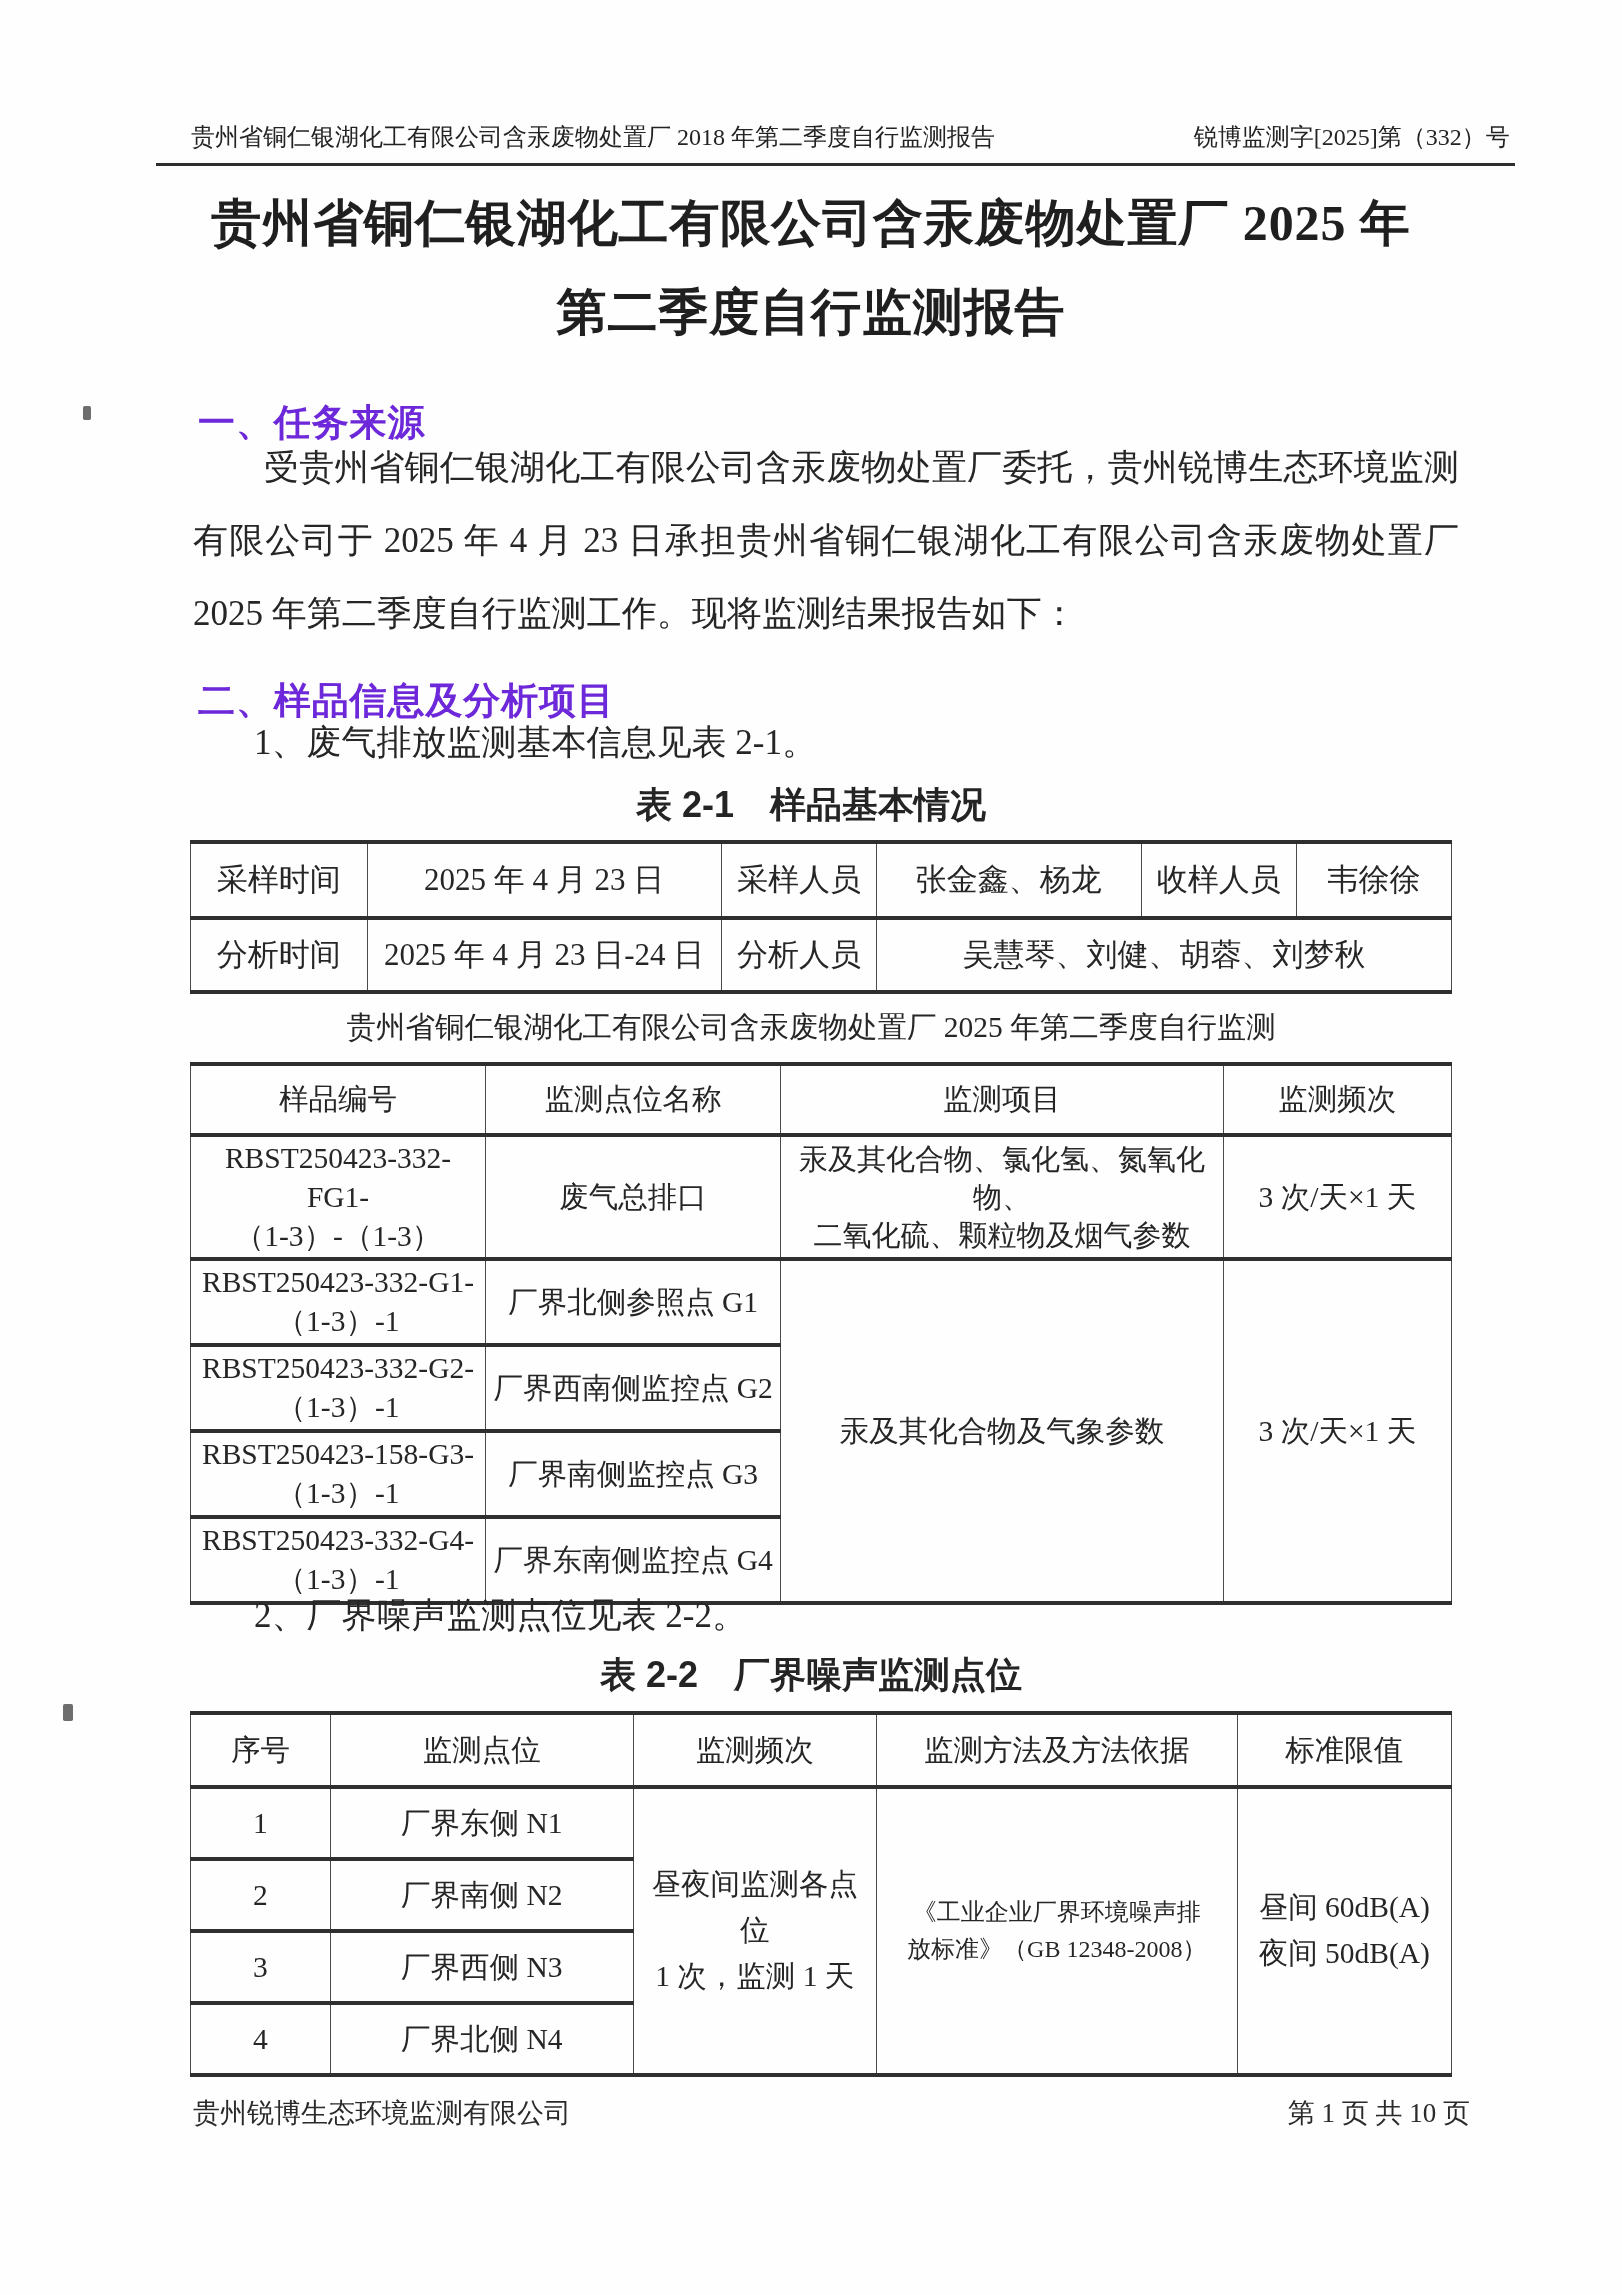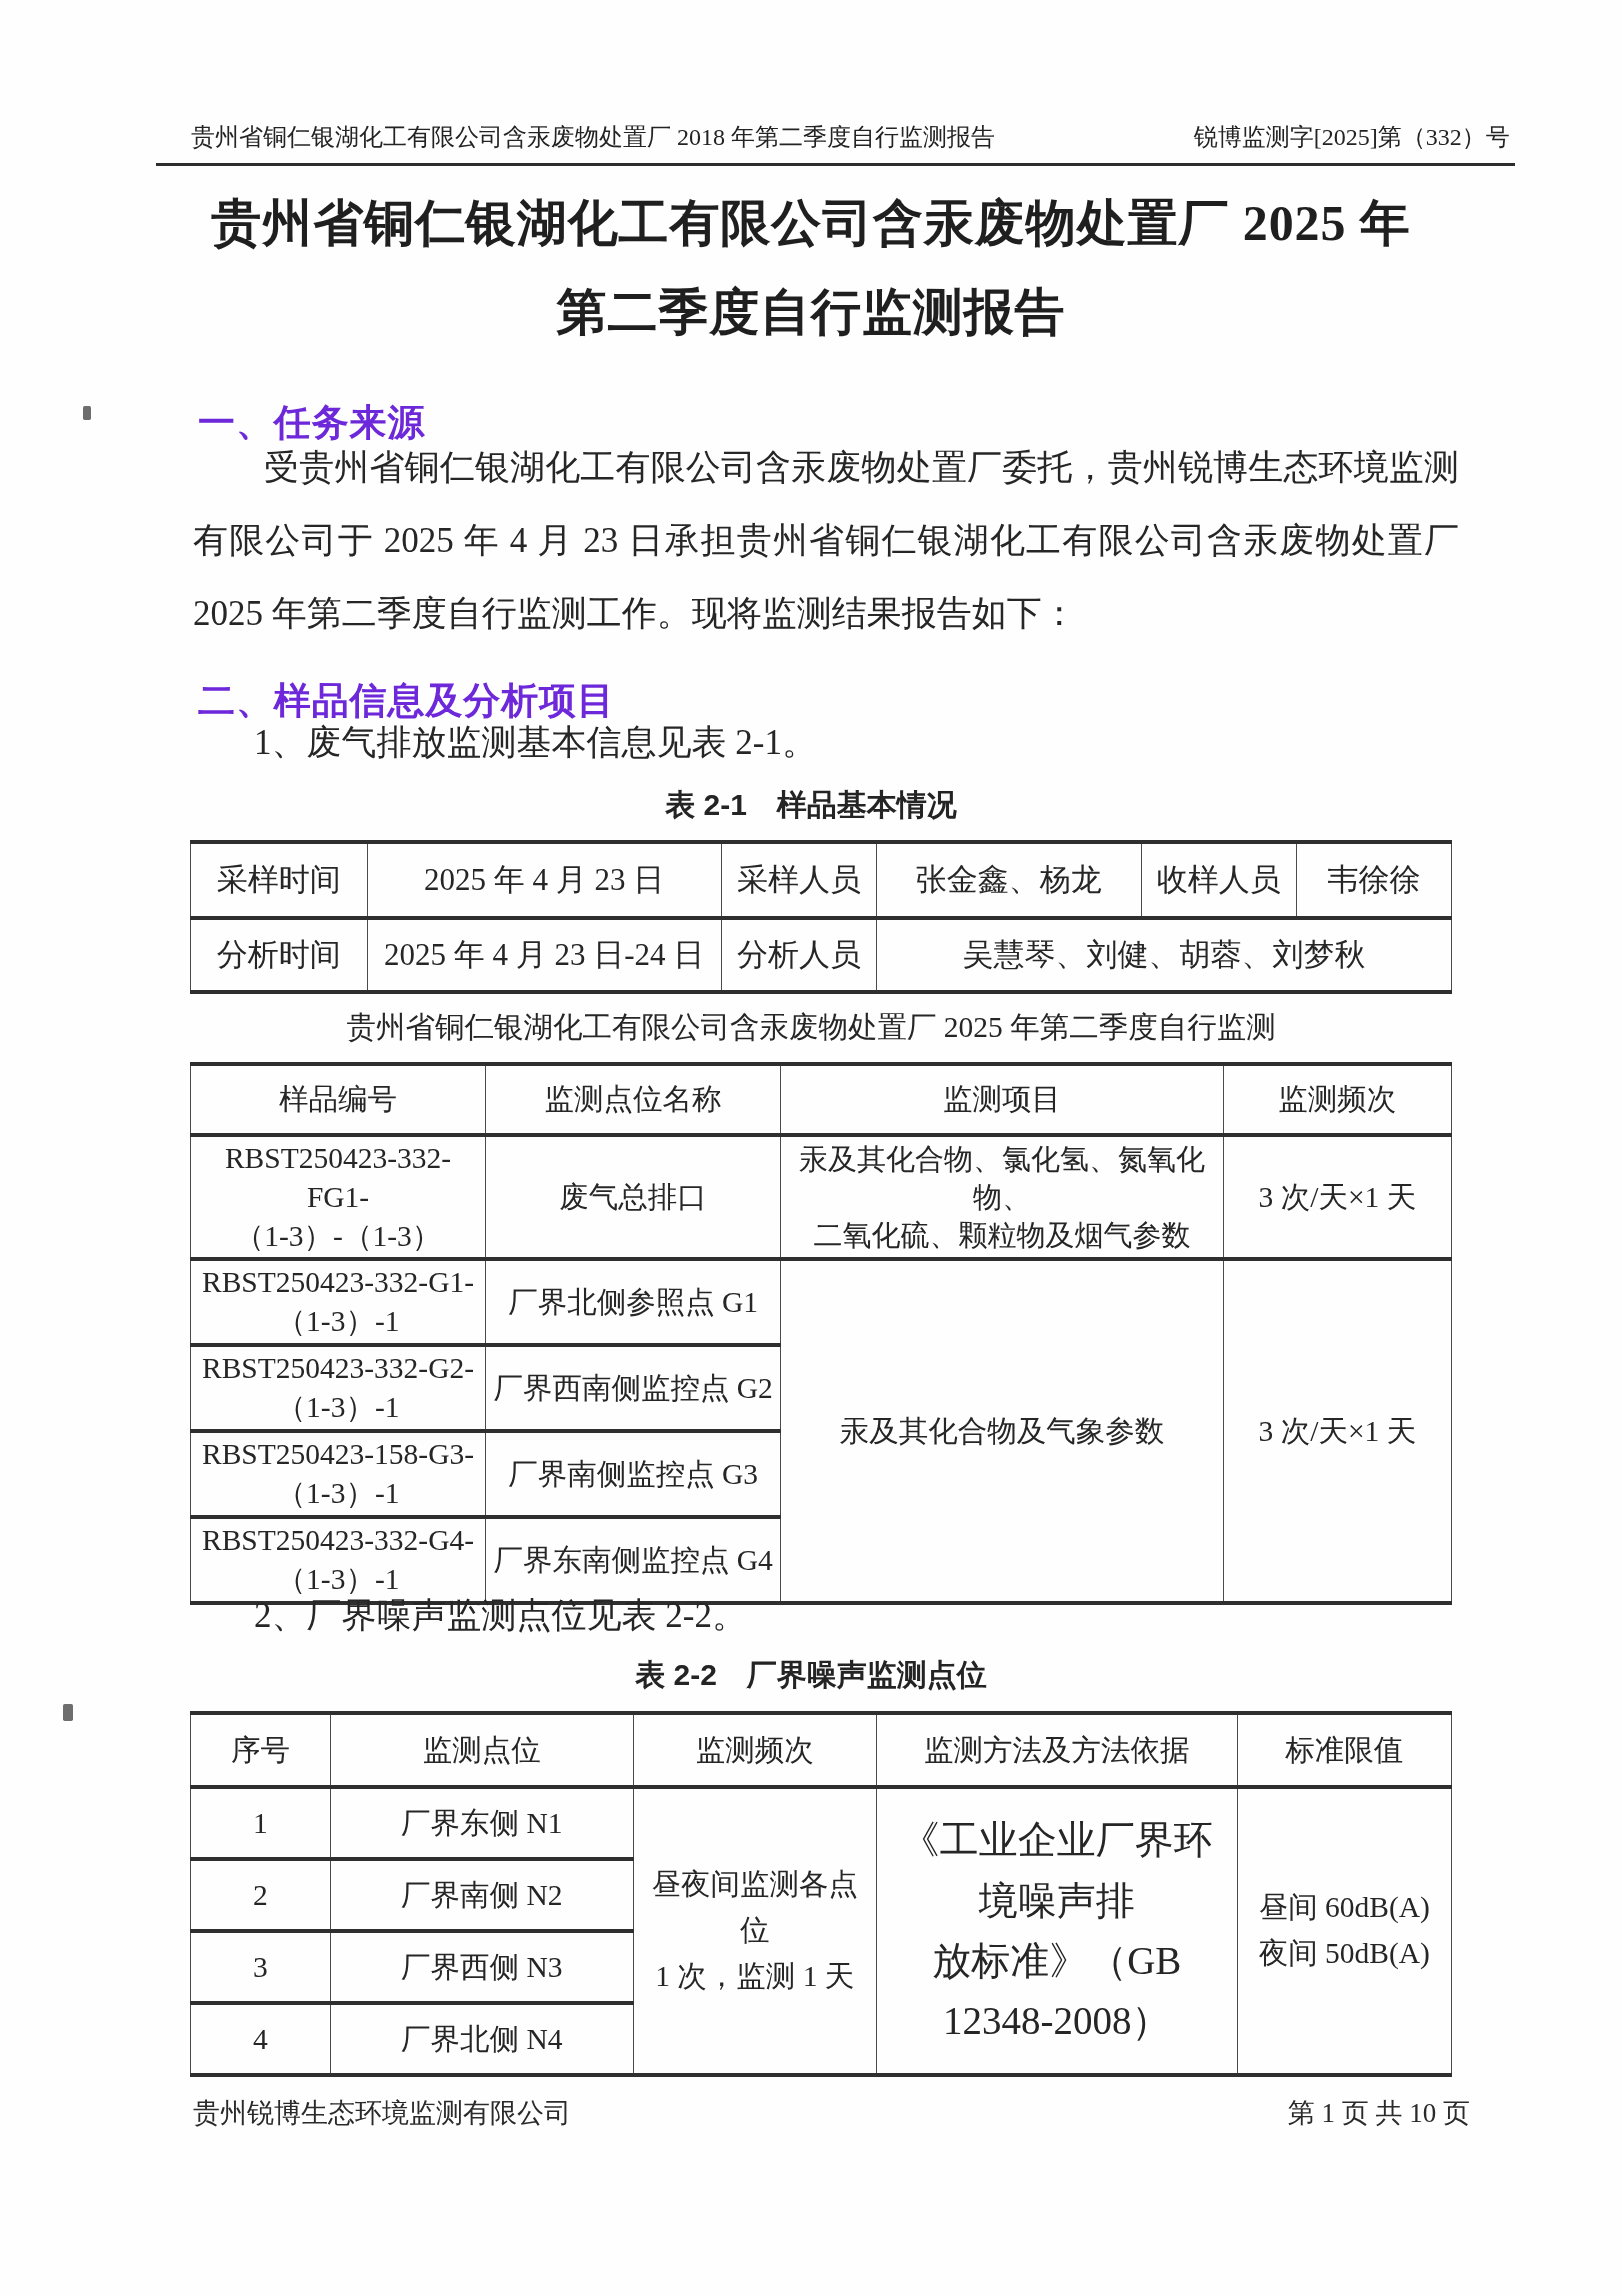--- a/index.html
+++ b/index.html
@@ -43,21 +43,21 @@
     font-size:35px;line-height:73px;
     text-align:justify;text-indent:71px;color:#262626;
   }
   .item{
     position:absolute;left:254px;
     font-size:35px;line-height:40px;color:#262626;
   }
   .tbl-caption{
     position:absolute;left:0;width:100%;text-align:center;
     font-family:"Liberation Sans","DejaVu Sans",sans-serif;
-    font-weight:bold;font-size:30px;line-height:35px;color:#242424;
+    font-weight:bold;font-size:36px;line-height:35px;color:#242424;
   }
   .subcaption{
     position:absolute;left:0;top:1010px;width:100%;text-align:center;
     font-size:29.5px;line-height:35px;color:#262626;
   }
   
   table.doc-table{
     position:absolute;left:190px;width:1262px;
     border-collapse:collapse;table-layout:fixed;
     border-top:4.3px solid #2f2f2f;border-bottom:4.3px solid #2f2f2f;
@@ -215,21 +215,21 @@
       <th>监测方法及方法依据</th>
       <th>标准限值</th>
     </tr>
     <tr class="rsep" style="height:72px">
       <td>1</td>
       <td>厂界东侧 N1</td>
       <td rowspan="4" style="line-height:1.55">
         <div>昼夜间监测各点位</div>
         <div>1 次，监测 1 天</div>
       </td>
-      <td rowspan="4" style="line-height:1.55;font-size:39px">
+      <td rowspan="4" style="line-height:1.55;font-size:24px">
         <div>《工业企业厂界环境噪声排</div>
         <div>放标准》（GB 12348-2008）</div>
       </td>
       <td rowspan="4" style="line-height:1.55">
         <div>昼间 60dB(A)</div>
         <div>夜间 50dB(A)</div>
       </td>
     </tr>
     <tr class="rsep" style="height:72px">
       <td>2</td>

